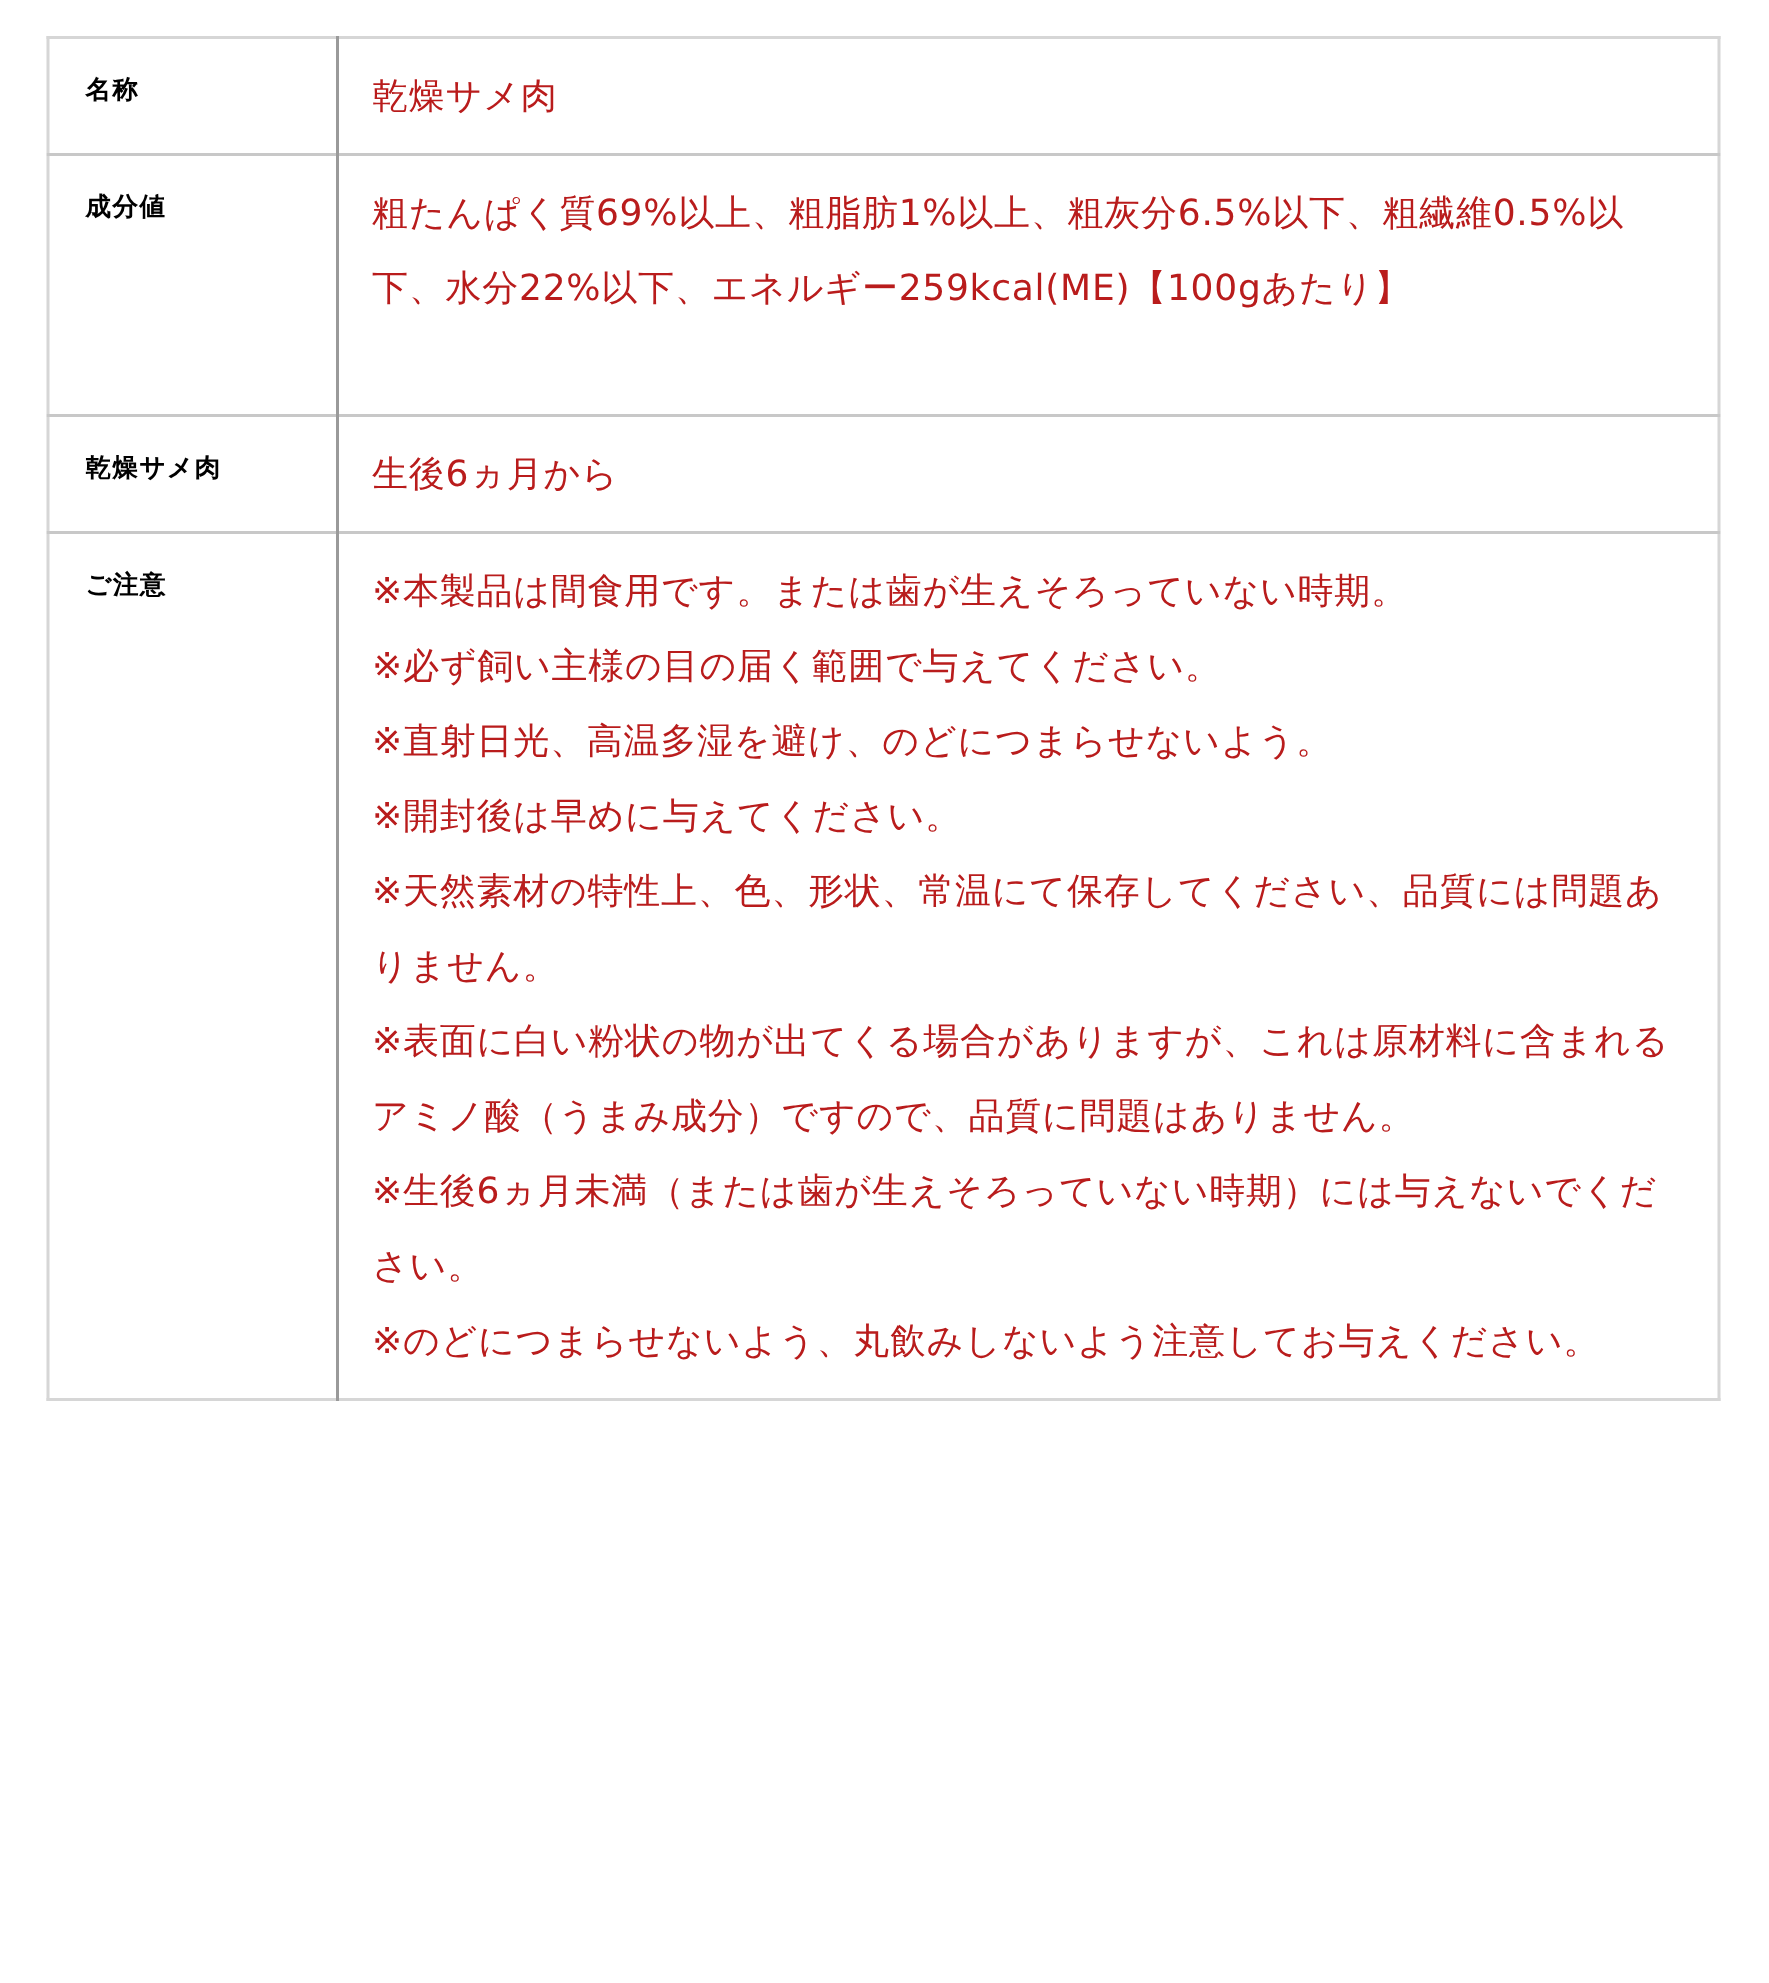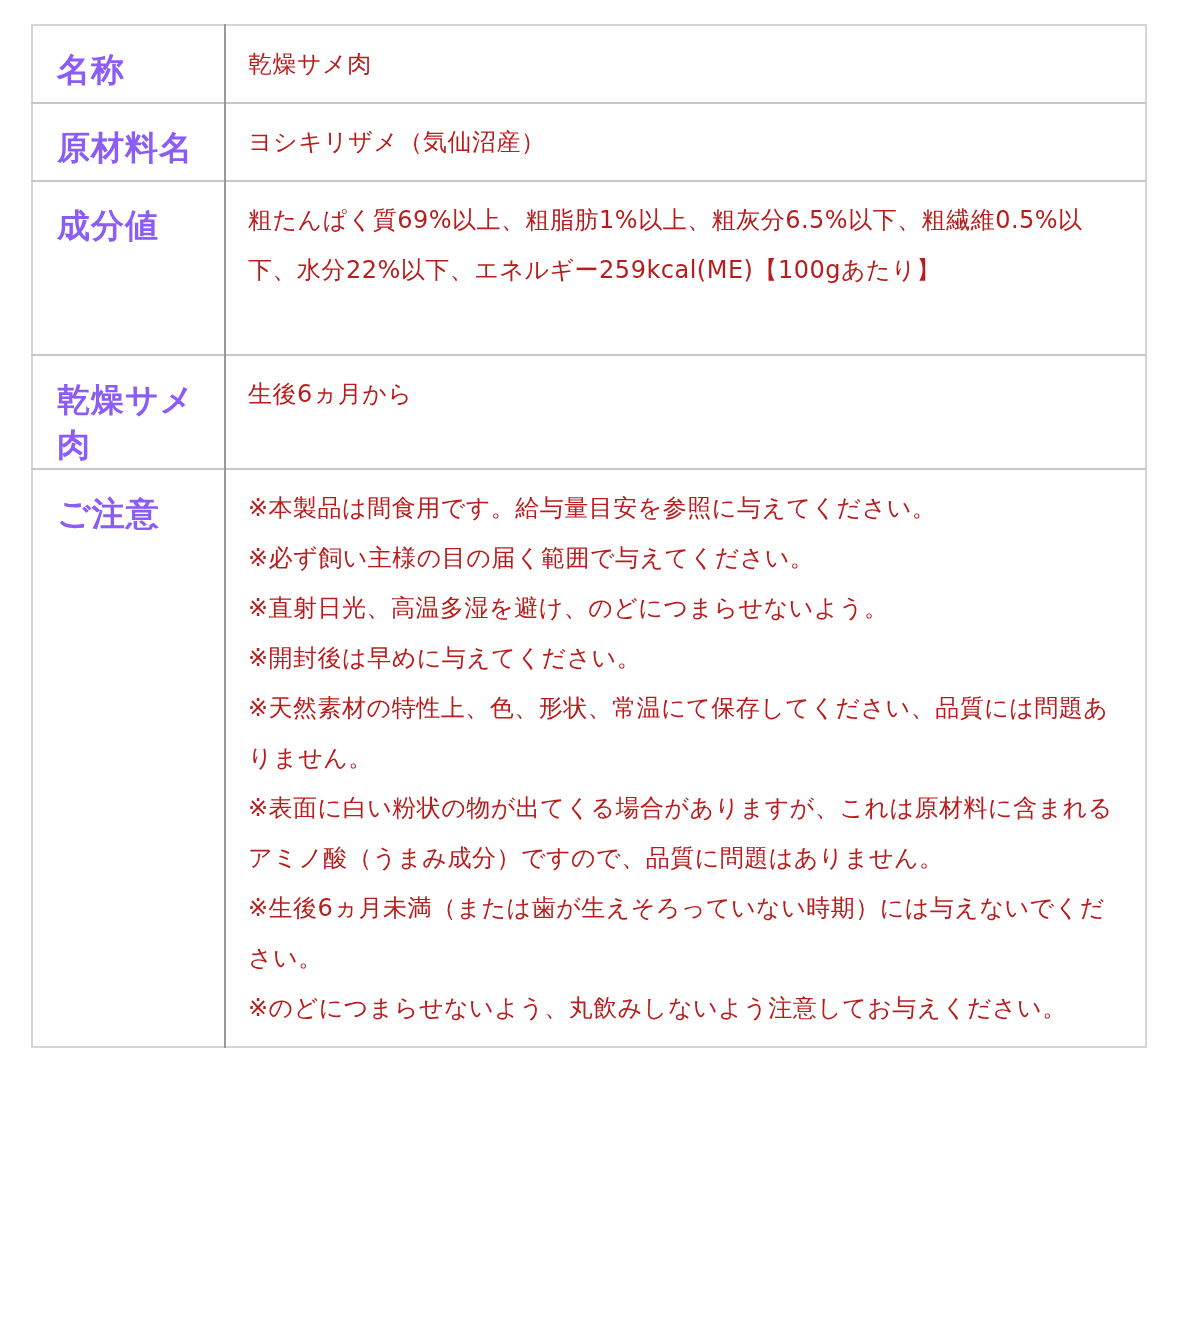--- a/index.html
+++ b/index.html
@@ -5,56 +5,52 @@
   html, body { margin:0; padding:0; background:#ffffff; }
   body { width:1179px; height:1322px; position:relative; font-family:"DejaVu Sans", "Liberation Sans", sans-serif; }
   .spec-table {
     position:absolute; left:31px; top:24px; width:1116px;
     border-collapse:collapse; border:2px solid #d6d6d6;
   }
   .spec-table td { vertical-align:top; border-top:2px solid #c8c8c8; padding:0; }
   .spec-table tr:first-child td { border-top:none; }
   .label-cell {
     width:193px; border-right:2px solid #9a9a9a;
-    color:#8b5cf6; font-weight:bold; font-size:33px;
+    color:#000000; font-weight:bold; font-size:17px;
     padding:22px 0 0 24px !important; box-sizing:border-box;
     letter-spacing:1px;
   }
   .value-cell {
     color:#b91c1c; font-size:24px; line-height:50px;
     padding:13px 20px 13px 22px !important;
     letter-spacing:0.5px;
   }
   .note-line { display:block; }
 </style>
 </head>
 <body>
 
 <table class="spec-table">
   <tbody>
     <tr style="height:74px">
       <td class="label-cell">名称</td>
       <td class="value-cell">乾燥サメ肉</td>
     </tr>
-    <tr style="height:73px">
-      <td class="label-cell">原材料名</td>
-      <td class="value-cell">ヨシキリザメ（気仙沼産）</td>
-    </tr>
     <tr style="height:174px">
       <td class="label-cell">成分値</td>
       <td class="value-cell">粗たんぱく質69%以上、粗脂肪1%以上、粗灰分6.5%以下、粗繊維0.5%以下、水分22%以下、エネルギー259kcal(ME)【100gあたり】</td>
     </tr>
     <tr style="height:73px">
       <td class="label-cell">乾燥サメ肉</td>
       <td class="value-cell">生後6ヵ月から</td>
     </tr>
     <tr style="height:484px">
       <td class="label-cell">ご注意</td>
       <td class="value-cell">
-        <span class="note-line">※本製品は間食用です。給与量目安を参照に与えてください。</span>
+        <span class="note-line">※本製品は間食用です。または歯が生えそろっていない時期。</span>
         <span class="note-line">※必ず飼い主様の目の届く範囲で与えてください。</span>
         <span class="note-line">※直射日光、高温多湿を避け、のどにつまらせないよう。</span>
         <span class="note-line">※開封後は早めに与えてください。</span>
         <span class="note-line">※天然素材の特性上、色、形状、常温にて保存してください、品質には問題ありません。</span>
         <span class="note-line">※表面に白い粉状の物が出てくる場合がありますが、これは原材料に含まれるアミノ酸（うまみ成分）ですので、品質に問題はありません。</span>
         <span class="note-line">※生後6ヵ月未満（または歯が生えそろっていない時期）には与えないでください。</span>
         <span class="note-line">※のどにつまらせないよう、丸飲みしないよう注意してお与えください。</span>
       </td>
     </tr>
   </tbody>

